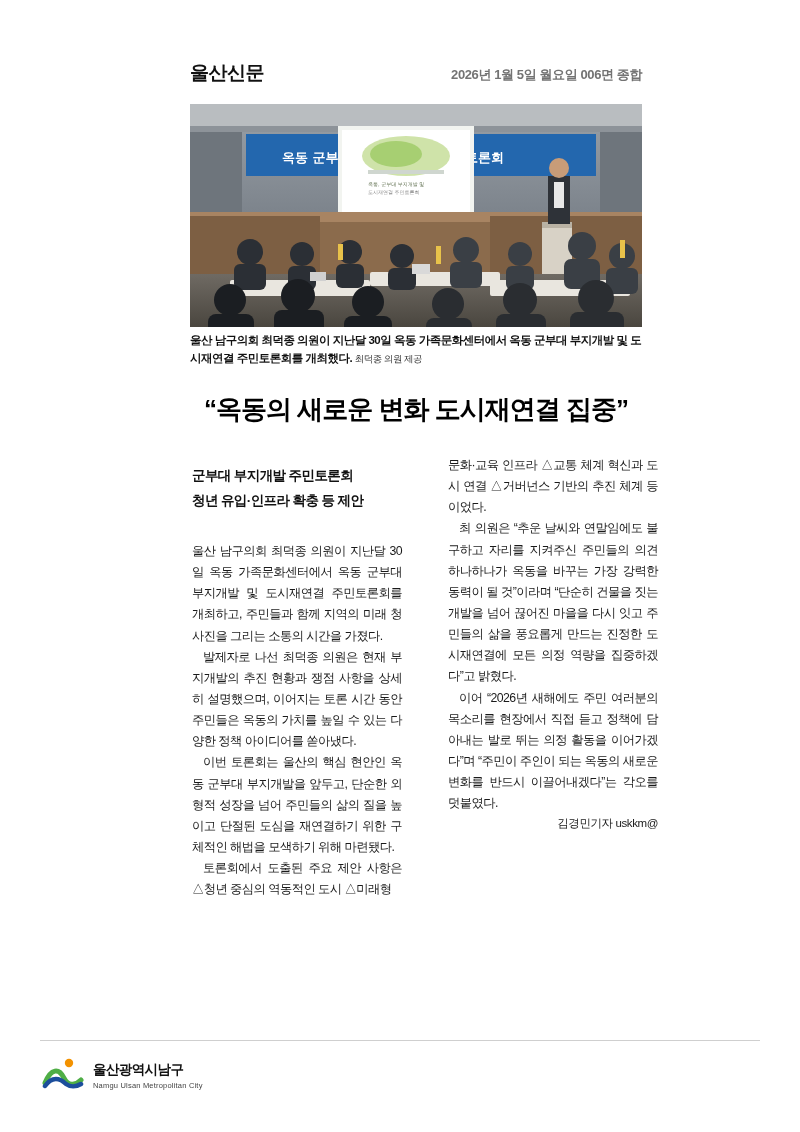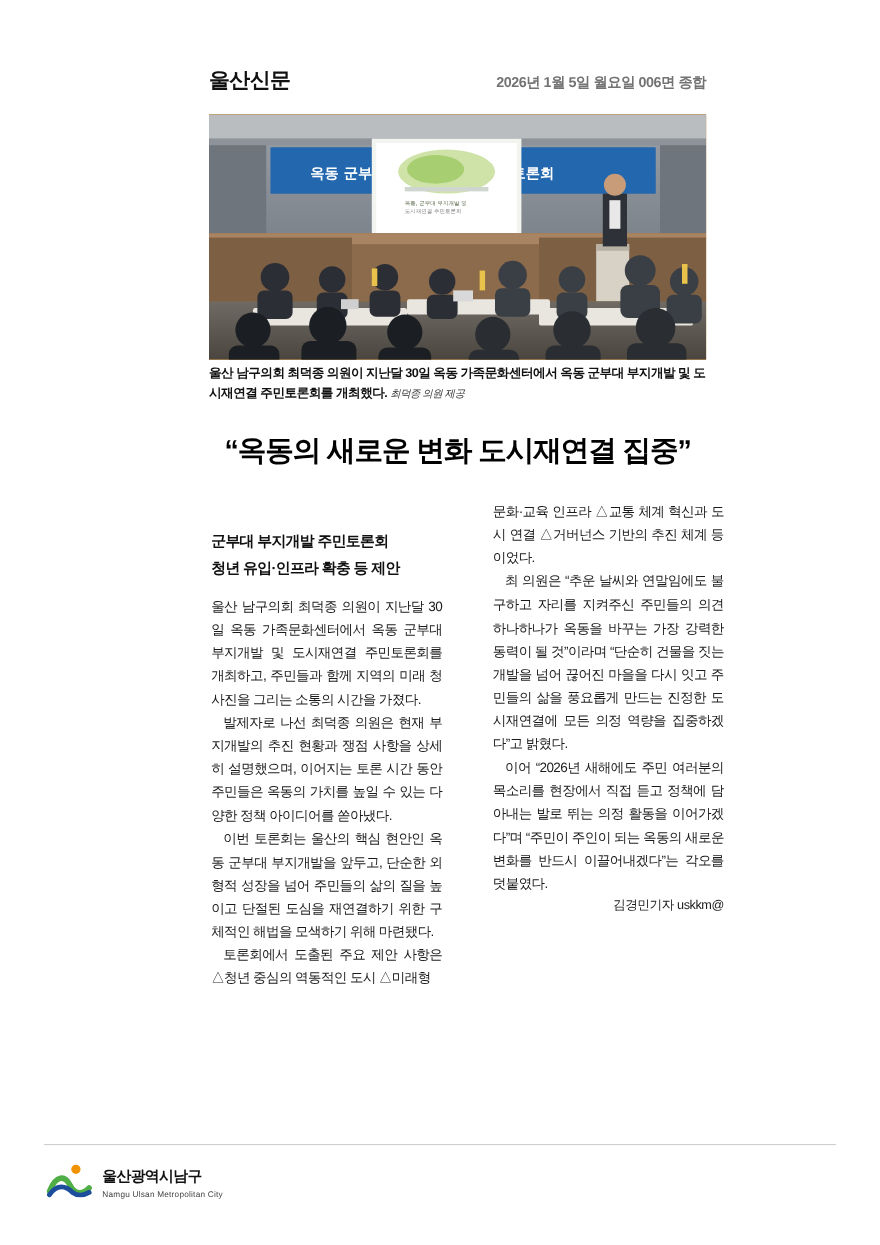--- a/index.html
+++ b/index.html
@@ -45,57 +45,56 @@
     letter-spacing: -0.4px;
   }
   
   .photo {
     position: absolute;
     left: 190px;
     top: 104px;
     width: 452px;
     height: 223px;
     overflow: hidden;
-    background: #a16207;
+    background: #4d7c0f;
   }
   .photo svg { display: block; }
   .caption {
     position: absolute;
     left: 190px;
     top: 332px;
     width: 452px;
     font-size: 11.5px;
     line-height: 1.55;
     letter-spacing: -0.5px;
     font-weight: bold;
     color: #111;
   }
   .caption .credit {
     font-weight: normal;
     font-size: 9.5px;
     color: #333;
-    font-style: italic;
   }
   
   .headline {
     position: absolute;
     left: 190px;
     top: 392px;
     width: 452px;
     text-align: center;
     font-size: 26px;
     font-weight: bold;
     letter-spacing: -1px;
     color: #000;
   }
   
   .subhead {
     position: absolute;
     left: 192px;
-    top: 480px;
+    top: 464px;
     width: 210px;
     font-size: 13.5px;
     font-weight: bold;
     line-height: 1.85;
     letter-spacing: -0.6px;
     color: #111;
   }
   
   .col {
     position: absolute;

